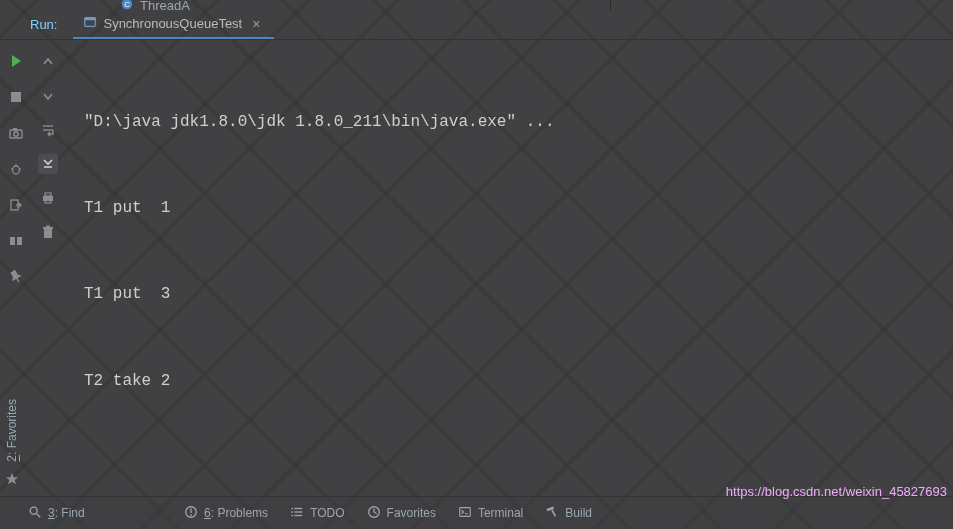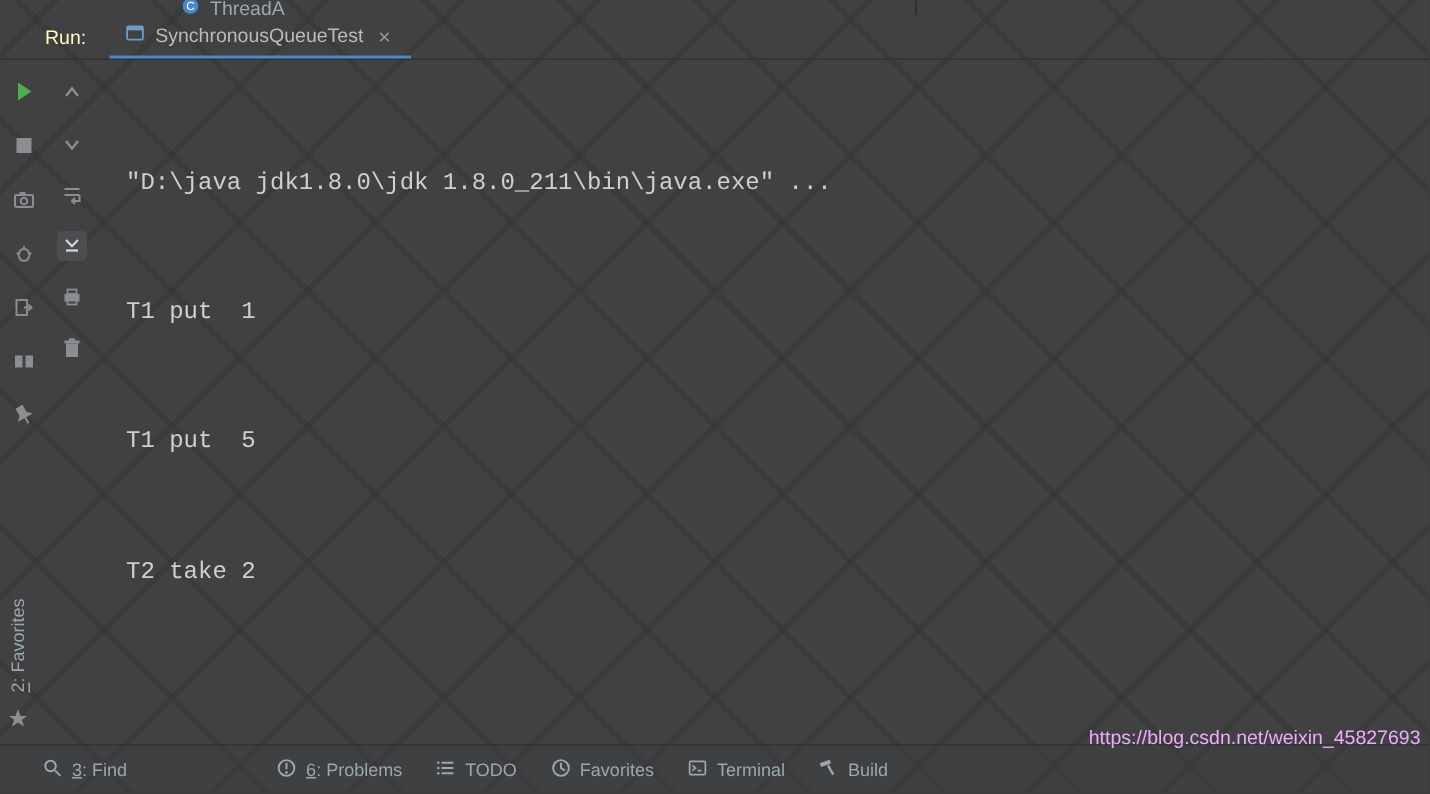--- a/index.html
+++ b/index.html
@@ -39,21 +39,21 @@
     .partial-tab { color: #9aa7b0; font-size: 13px; }
     
     .run-bar {
       position: relative;
       height: 30px;
       display: flex;
       align-items: center;
       border-bottom: 1px solid #323232;
       z-index: 1;
     }
-    .run-label { padding: 0 16px 0 30px; color: #fef9c3; }
+    .run-label { padding: 0 16px 0 30px; color: #7dd3fc; }
     .run-tab {
       display: flex;
       align-items: center;
       gap: 6px;
       padding: 0 10px;
       height: 100%;
       border-bottom: 2px solid #4a88c7;
       color: #bbbbbb;
       justify-content: center;
     }
@@ -295,21 +295,21 @@
           <rect x="4" y="5" width="8" height="9" fill="#8a8e91"></rect>
           <rect x="3" y="3" width="10" height="2" fill="#8a8e91"></rect>
           <rect x="6" y="1.5" width="4" height="2" fill="#8a8e91"></rect>
         </svg>
       </span>
   </div>
 
   <div class="console">
     <span class="line">"D:\java jdk1.8.0\jdk 1.8.0_211\bin\java.exe" ...</span>
     <span class="line">T1 put  1</span>
-    <span class="line">T1 put  5</span>
+    <span class="line">T1 put  3</span>
     <span class="line">T2 take 2</span>
     
     
     <span class="line"></span>
     
     
   </div>
 </div>
 
 <div class="bottom-bar">

